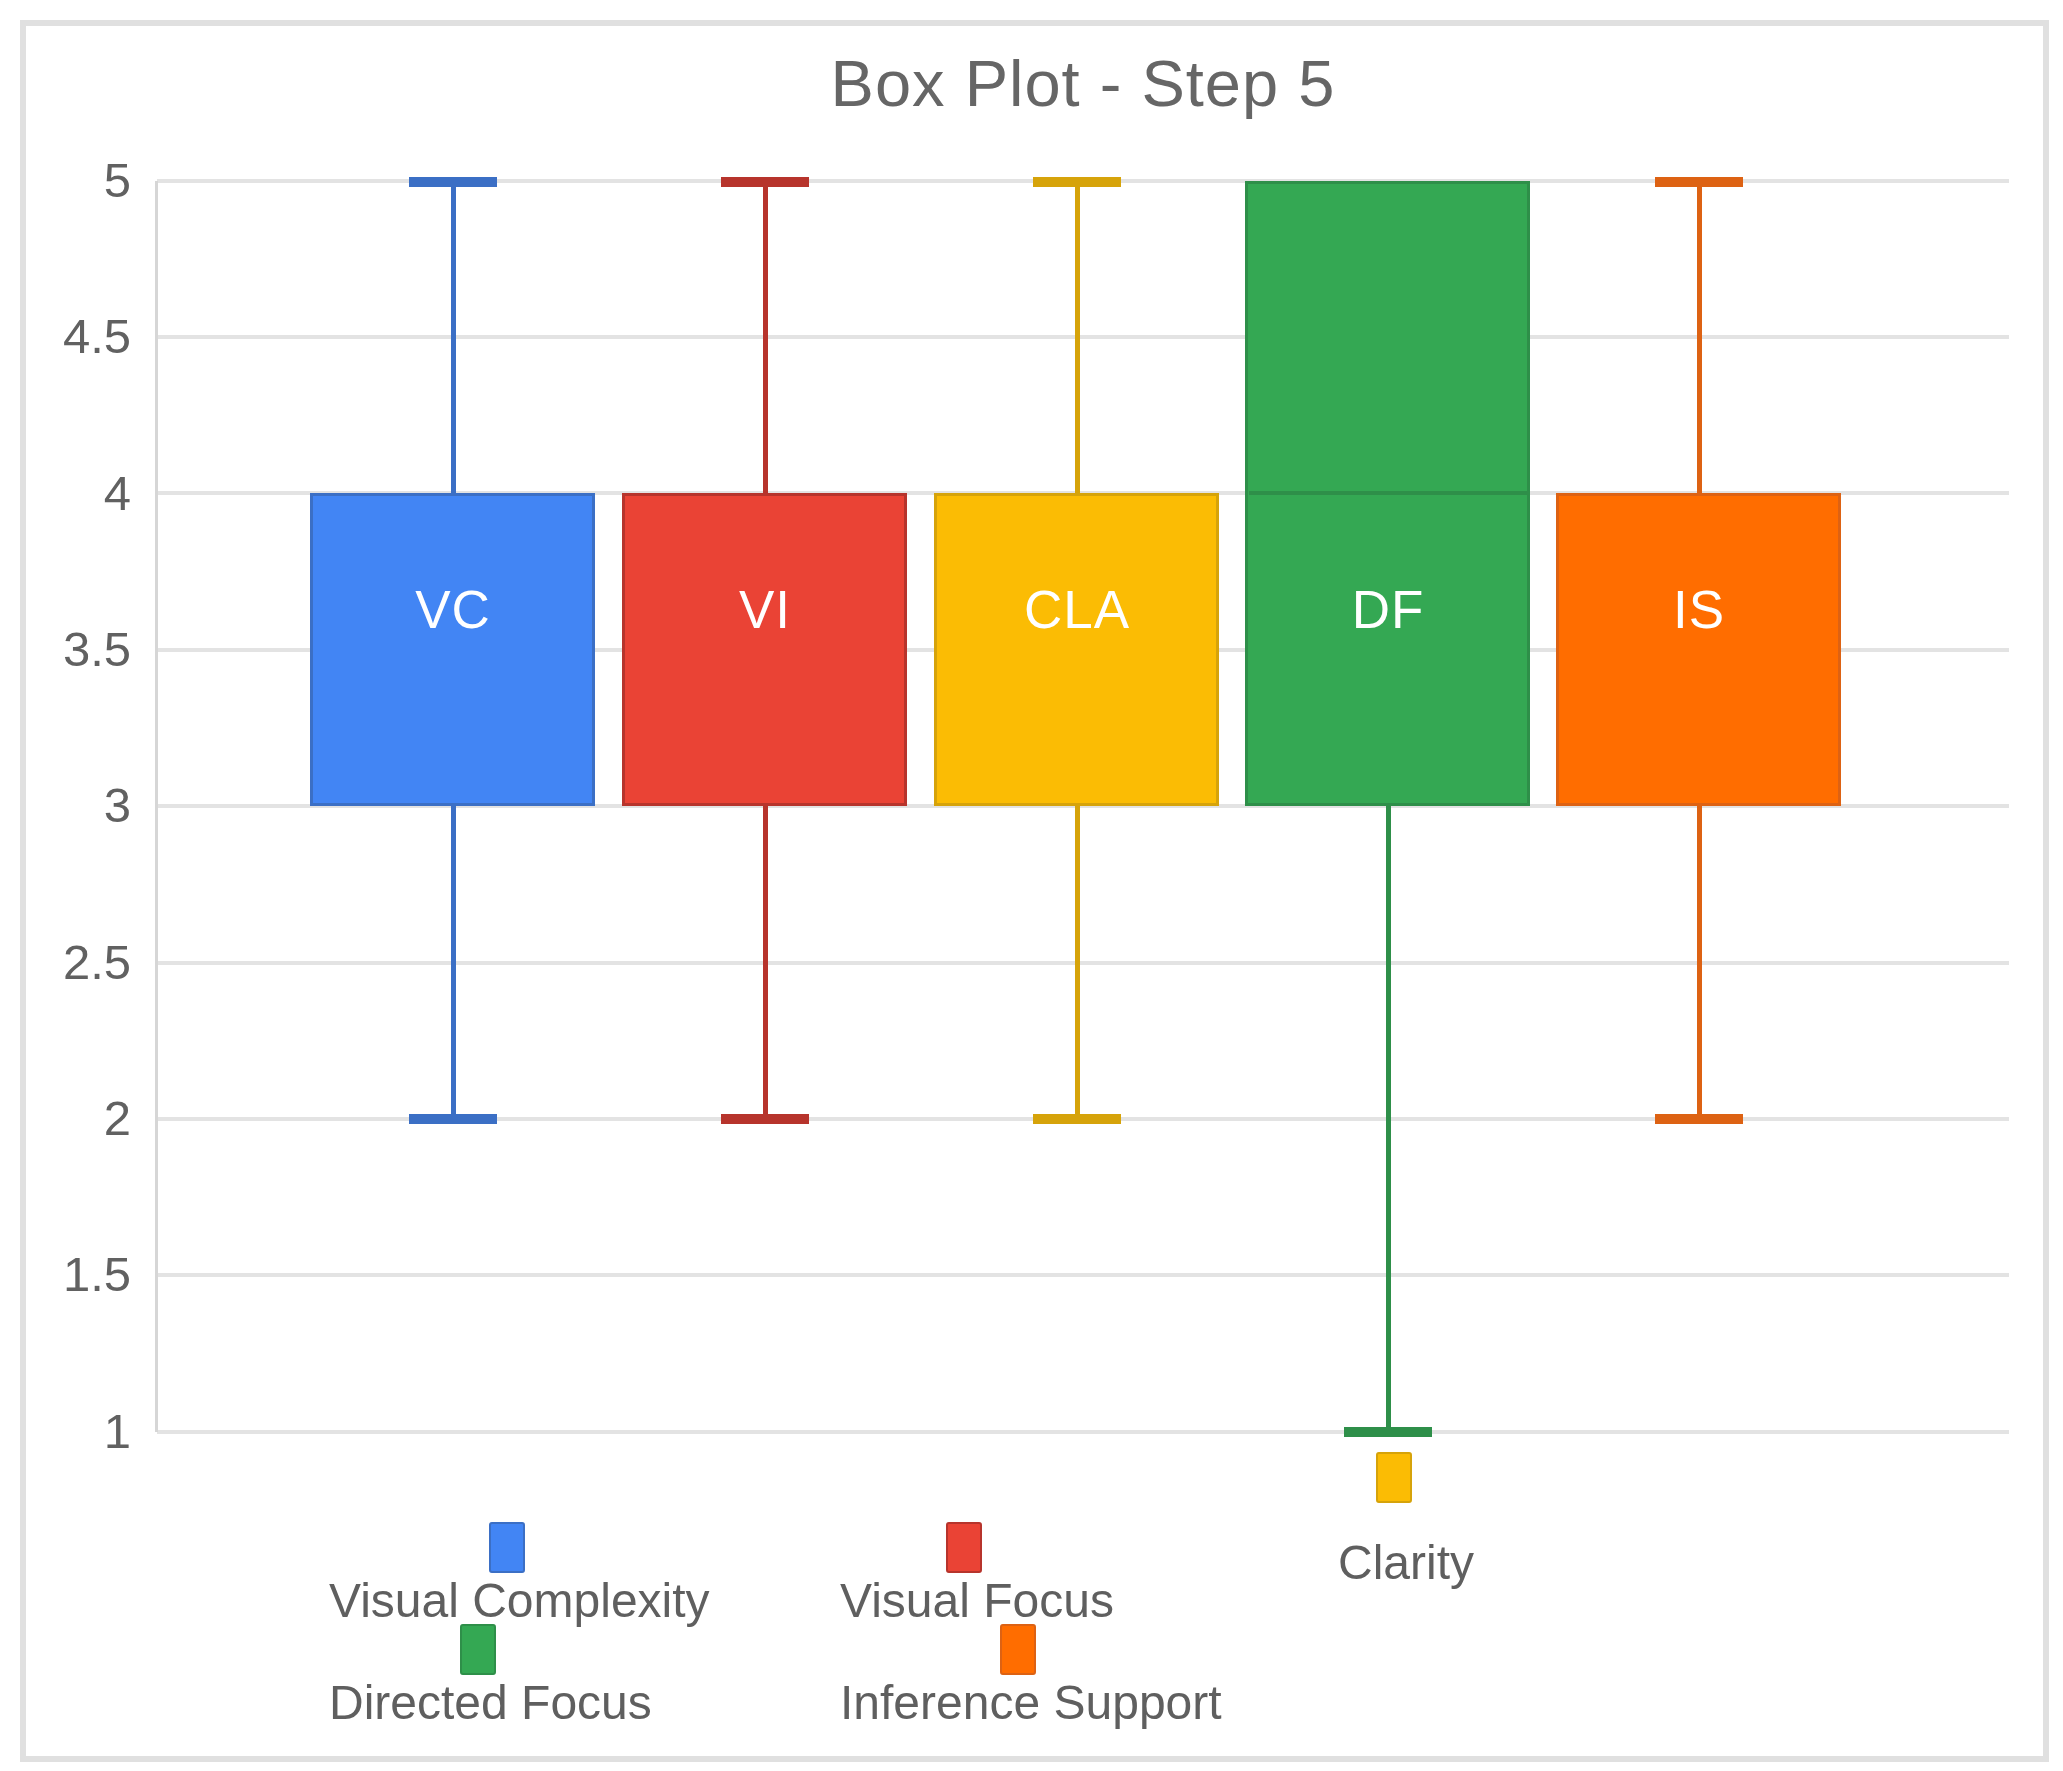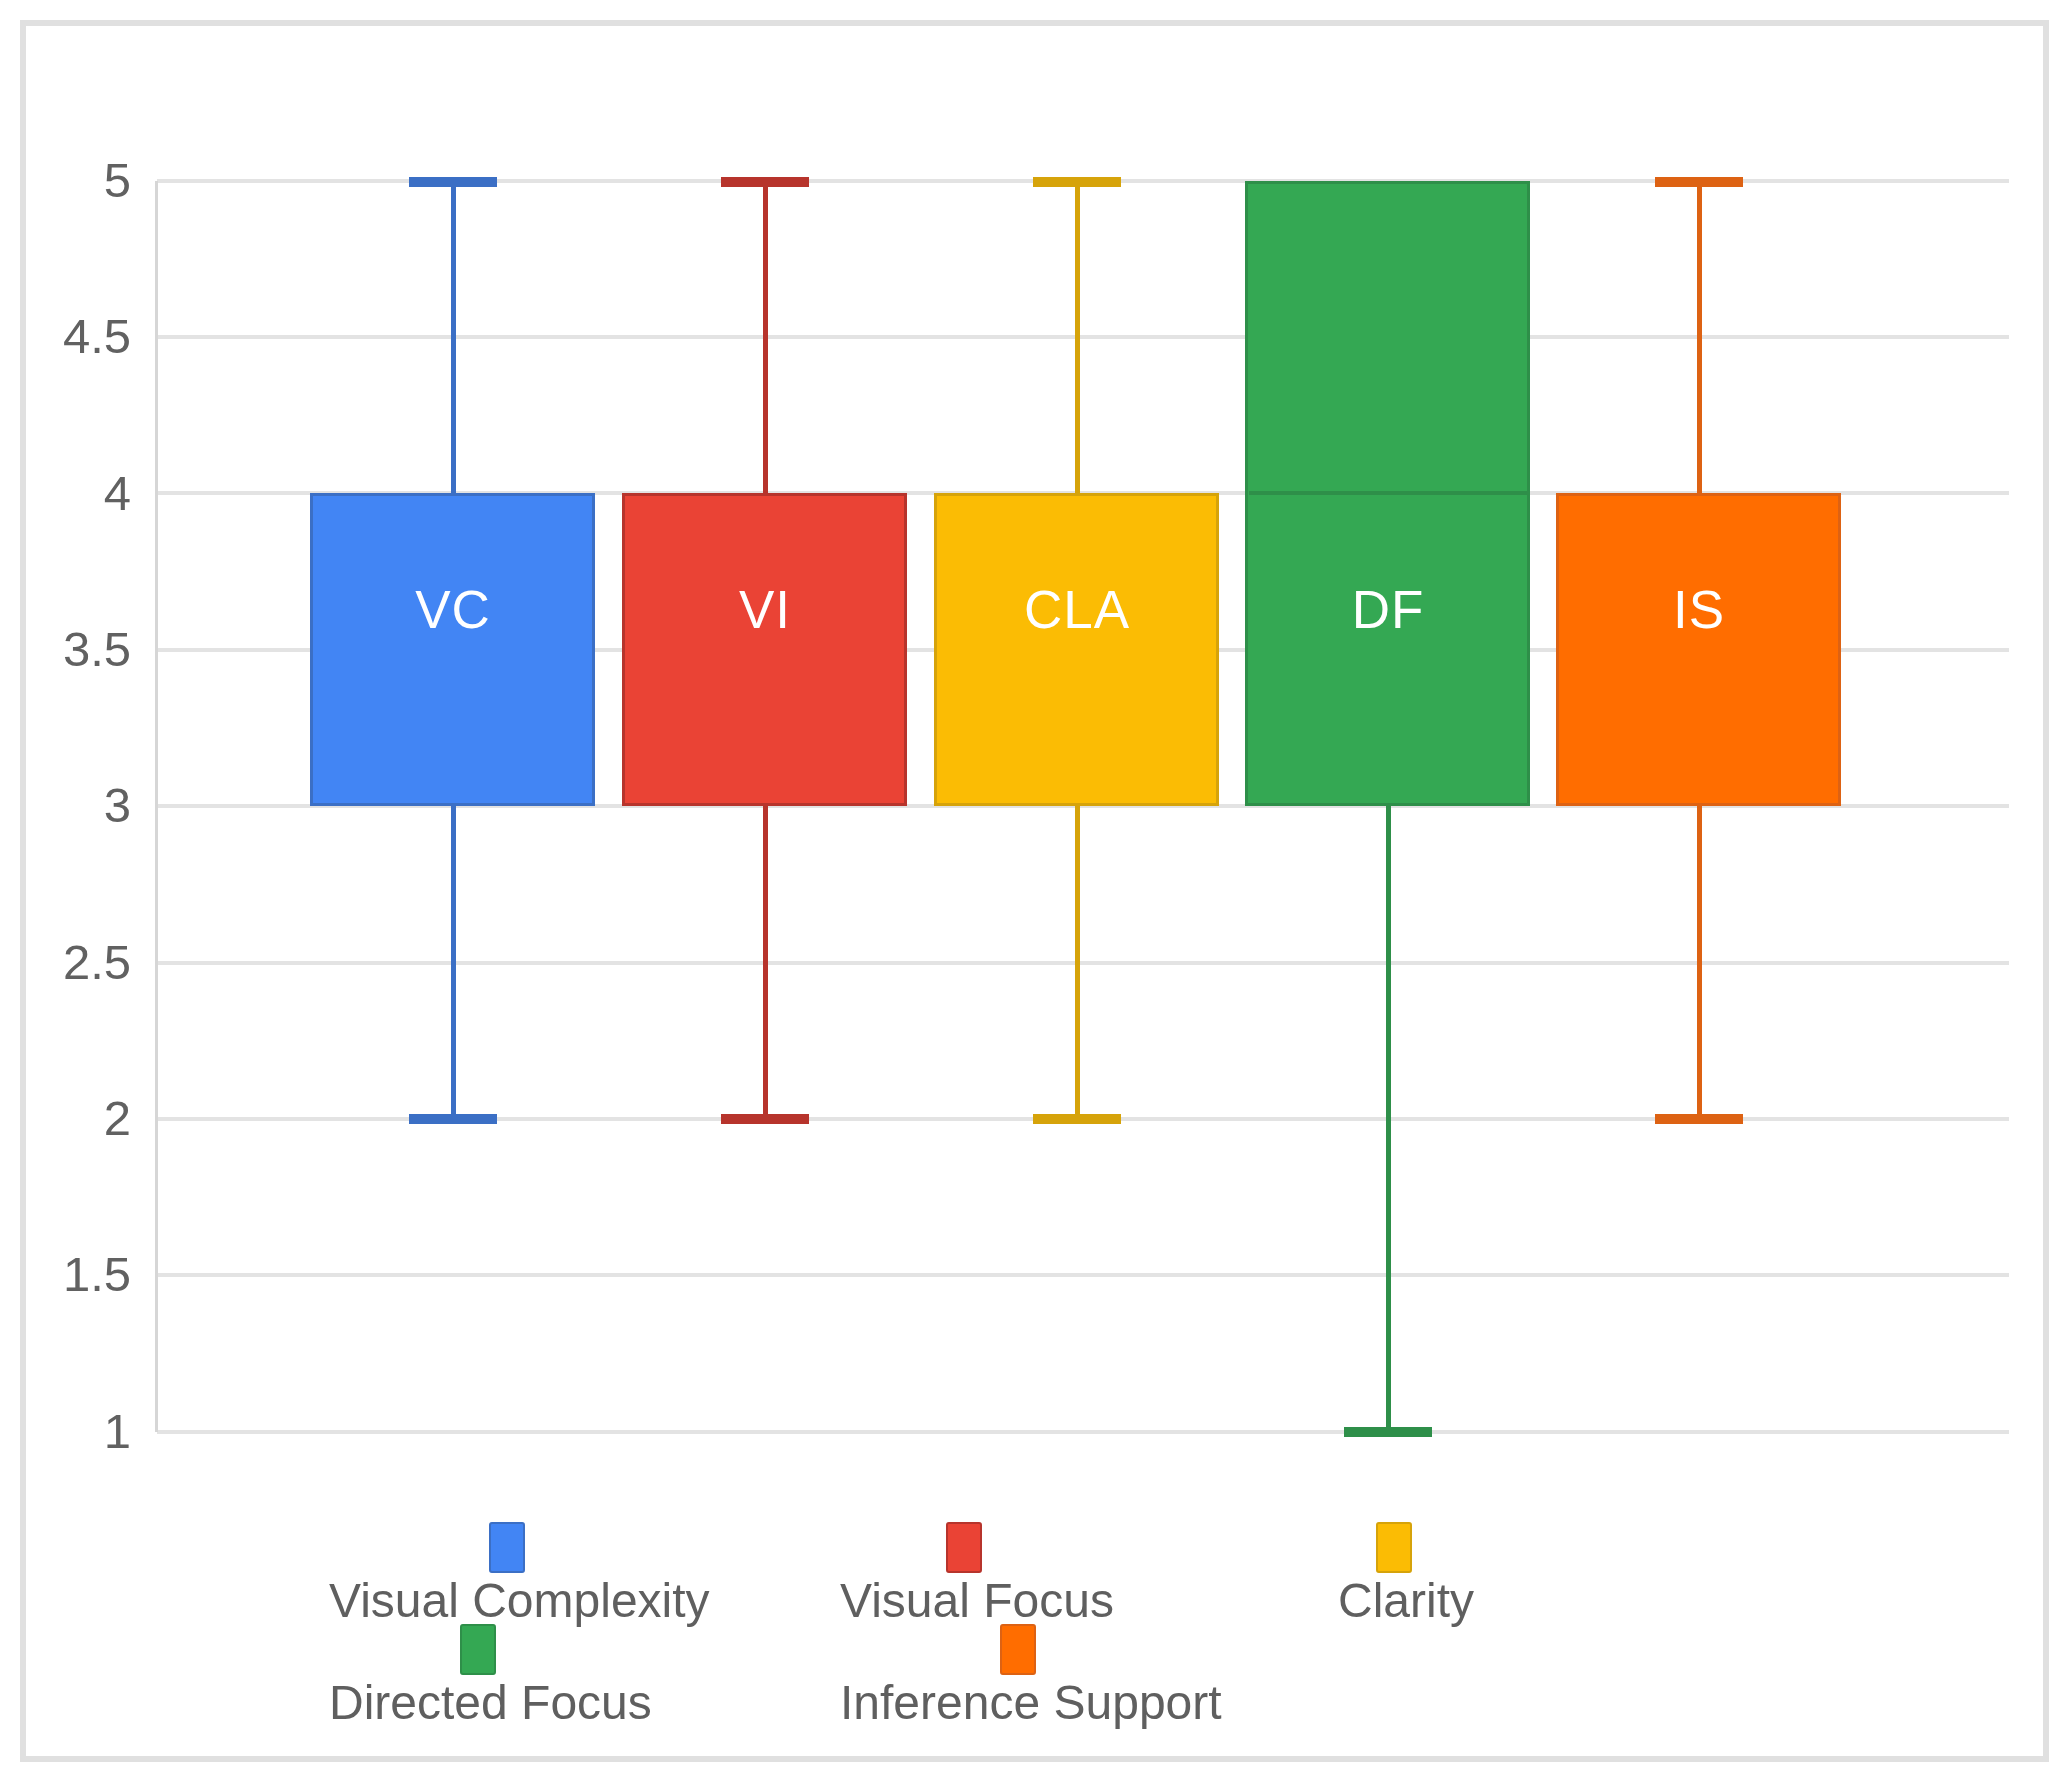--- a/index.html
+++ b/index.html
@@ -25,20 +25,21 @@
     font-size:53px;letter-spacing:1px;white-space:nowrap;}
   .legend-item{position:absolute;display:flex;align-items:center;height:59px;flex-direction:column;}
   .swatch{width:36px;height:51px;box-sizing:border-box;border:2.9px solid;border-radius:2.9px;flex:0 0 auto;}
   .legend-label{margin-left:25px;font-size:48px;color:#5f5f5f;white-space:nowrap;}
 </style>
 </head>
 <body>
 
 <div id="canvas">
   <div id="frame"></div>
+  <div id="title">Box Plot - Step 5</div>
   <div id="plot">
       <div class="gridline" style="left: 157px; width: 1852px; top: 179px;"></div>
       <div class="tick" style="top: 156px;">5</div>
       <div class="gridline" style="left: 157px; width: 1852px; top: 335px;"></div>
       <div class="tick" style="top: 312px;">4.5</div>
       <div class="gridline" style="left: 157px; width: 1852px; top: 491px;"></div>
       <div class="tick" style="top: 469px;">4</div>
       <div class="gridline" style="left: 157px; width: 1852px; top: 648px;"></div>
       <div class="tick" style="top: 625px;">3.5</div>
       <div class="gridline" style="left: 157px; width: 1852px; top: 804px;"></div>
@@ -78,21 +79,21 @@
       <div class="box" style="left: 1556px; top: 493px; width: 285px; height: 313px; background: rgb(255, 109, 0); border-color: rgb(221, 98, 19);"></div>
       <div class="boxlabel" style="left: 1699px; top: 609px;">IS</div>
       <div class="legend-item" style="left: 304px; top: 1522px;">
         <div class="swatch" style="background: rgb(66, 133, 244); border-color: rgb(59, 111, 197);"></div>
         <div class="legend-label">Visual Complexity</div>
       </div>
       <div class="legend-item" style="left: 815px; top: 1522px;">
         <div class="swatch" style="background: rgb(234, 67, 53); border-color: rgb(183, 52, 44);"></div>
         <div class="legend-label">Visual Focus</div>
       </div>
-      <div class="legend-item" style="left: 1313px; top: 1522px;">
+      <div class="legend-item" style="left: 1313px; top: 1452px; gap: 32px;">
         <div class="swatch" style="background: rgb(251, 188, 4); border-color: rgb(214, 163, 10);"></div>
         <div class="legend-label">Clarity</div>
       </div>
       <div class="legend-item" style="left: 815px; top: 1624px;">
         <div class="swatch" style="background: rgb(255, 109, 0); border-color: rgb(221, 98, 19);"></div>
         <div class="legend-label">Inference Support</div>
       </div>
       <div class="legend-item" style="left: 304px; top: 1624px;">
         <div class="swatch" style="background: rgb(52, 168, 83); border-color: rgb(46, 143, 73);"></div>
         <div class="legend-label">Directed Focus</div>

